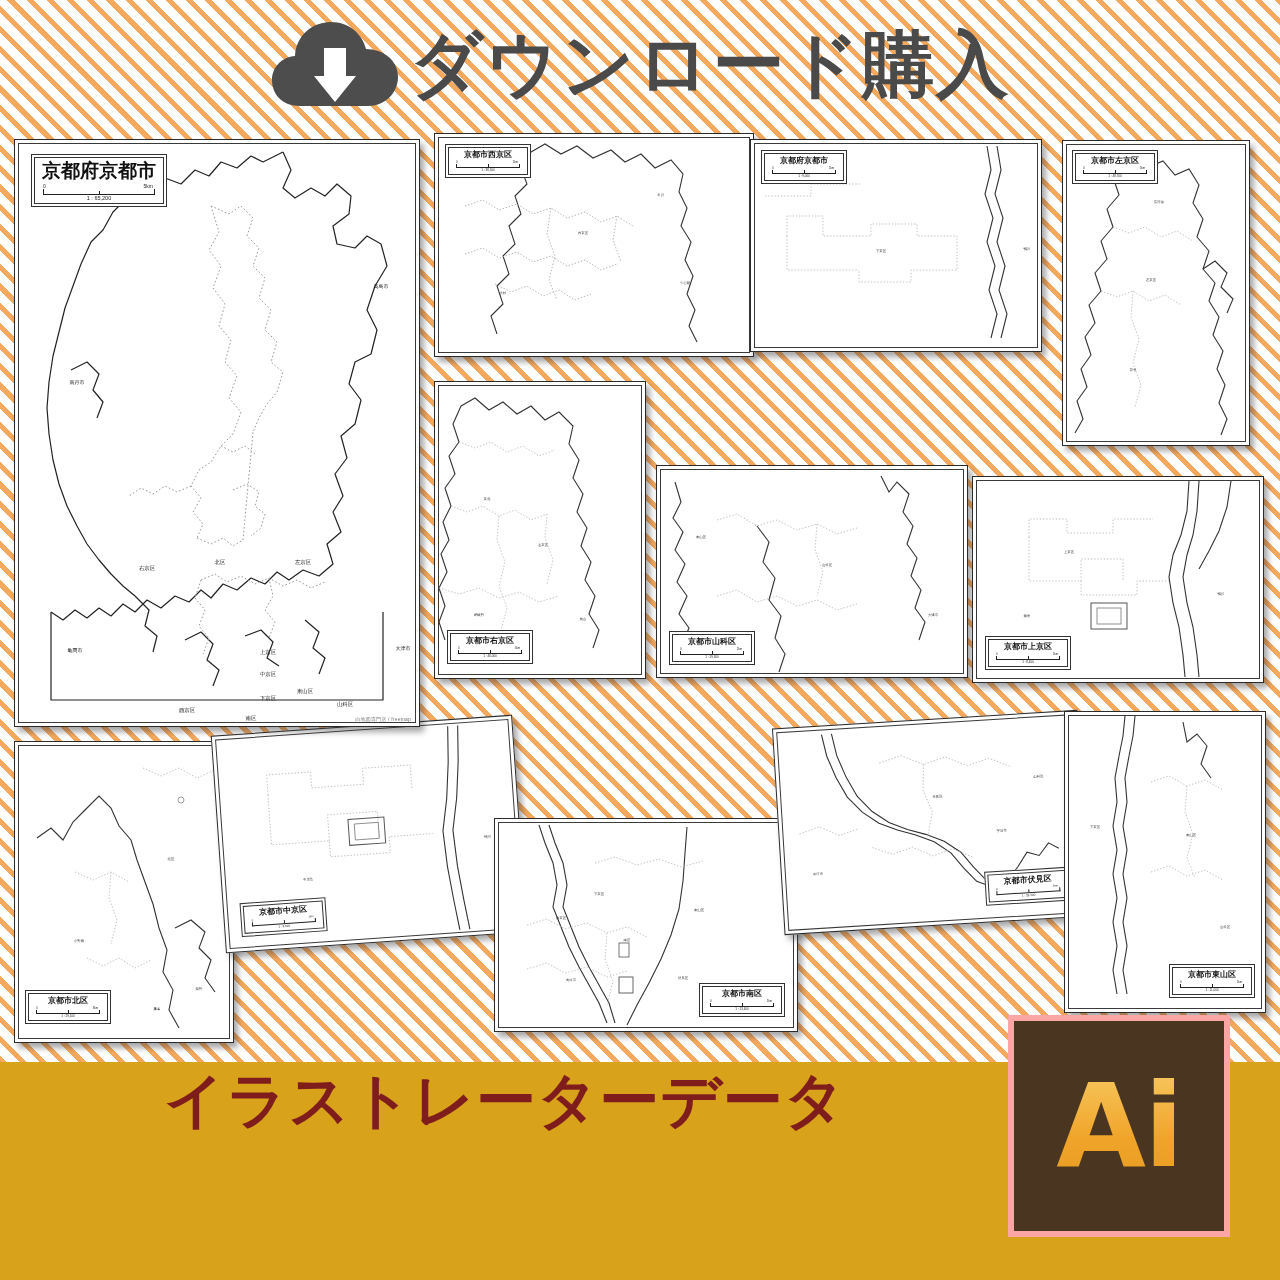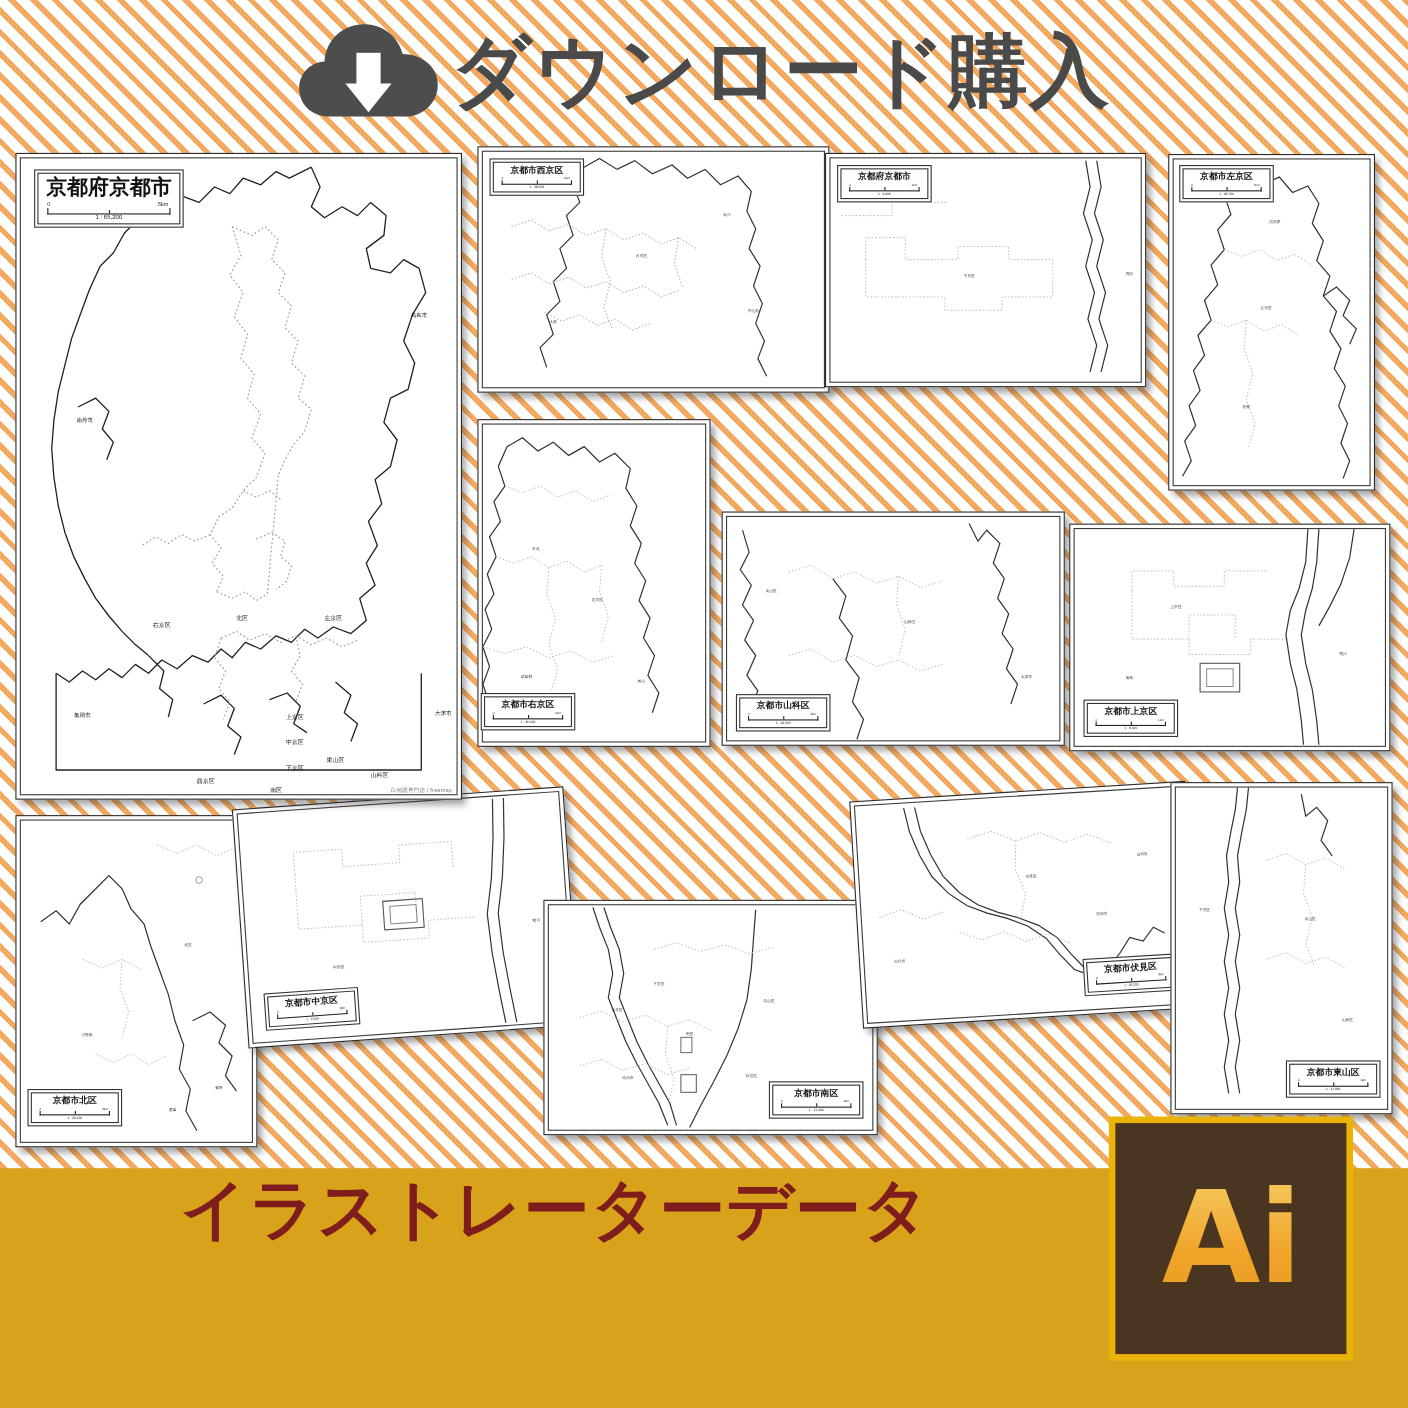--- a/index.html
+++ b/index.html
@@ -120,21 +120,21 @@
   }
   #footer .main-title{
     position:absolute;left:0;top:72px;width:1010px;text-align:center;
     color:#ffffff;font-size:98px;font-weight:bold;letter-spacing:2px;
     font-family:"DejaVu Sans","Liberation Sans",sans-serif;
     line-height:1.1;
   }
   
   #ai-logo{
     position:absolute;left:1008px;top:1015px;width:222px;height:222px;
-    background:#eab308;z-index:35;padding:6px;box-sizing:border-box;
+    background:#fca5a5;z-index:35;padding:6px;box-sizing:border-box;
   }
   #ai-logo .ai-inner{
     width:100%;height:100%;background:#4a3520;
     display:flex;align-items:center;justify-content:center;
     box-sizing:border-box;
   }
   #ai-logo .ai-text{
     font-family:"DejaVu Sans","Liberation Sans",sans-serif;
     font-weight:bold;font-size:116px;line-height:1;
     color:#f0a830;letter-spacing:-2px;
@@ -376,21 +376,21 @@
       <path d="M112 132 L110 156 L118 178 L112 202"></path>
       <path d="M4 206 L24 212 L44 206 L64 216 L84 210 L104 220 L124 214"></path>
     </g>
     <g font-family="DejaVu Sans, sans-serif" font-size="3.4" fill="#333" text-anchor="middle">
       <text x="108" y="164">右京区</text>
         <text x="52" y="118">京北</text>
       <text x="44" y="234">嵯峨野</text>
         <text x="148" y="238">嵐山</text>
     </g>
   </svg>
-  <div class="cartouche" style="left:2px;bottom:14px;">
+  <div class="cartouche" style="left:12px;bottom:14px;">
     <div class="cart-inner">
       <div class="cart-title">京都市右京区</div>
       <div class="scalebar">
         <div class="sc-ends">
           <span>0</span>
           <span>5km</span>
         </div>
         <div class="ticks"></div>
         <div class="sc-ratio">1 : 46,000</div>
       </div>

